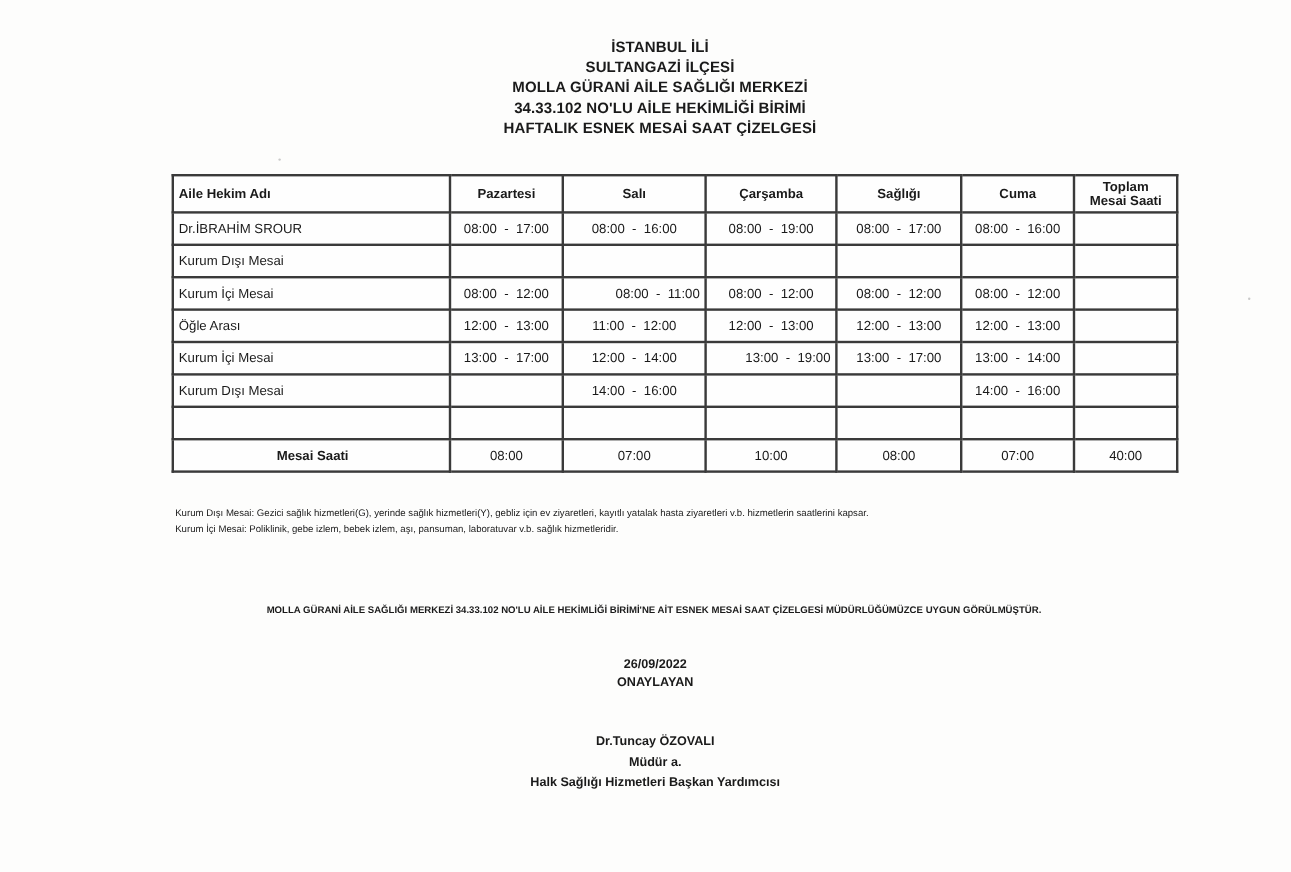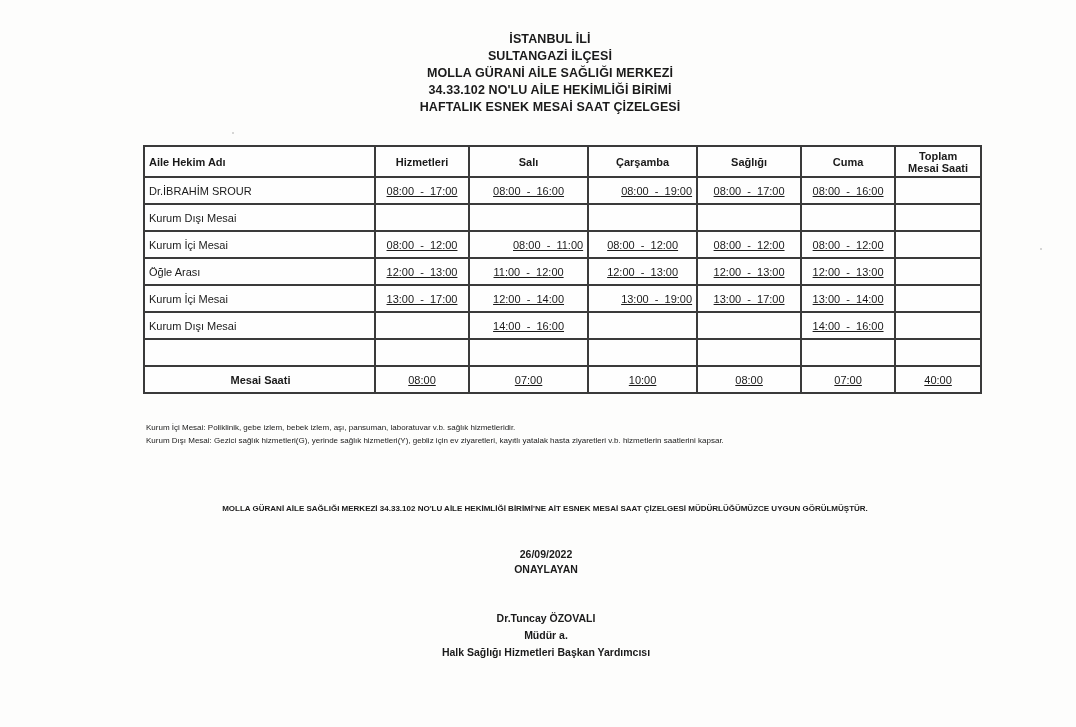--- a/index.html
+++ b/index.html
@@ -24,21 +24,21 @@
     border: 2px solid #3a3a3a;
     padding: 0 4px;
     height: 25px;
     white-space: nowrap;
     overflow: hidden;
     background: #fefefe;
   }
   table.sched tr.head td { height: 29px; font-weight: bold; text-align: center; line-height: 12px; }
   table.sched tr.head td.c0 { text-align: left; margin-top: 32px; }
   table.sched td.label { text-align: left; }
-  table.sched td.time { text-align: center; text-decoration: underline; }
+  table.sched td.time { text-align: center; }
   table.sched tr.total td { font-weight: normal; text-align: center; }
   table.sched tr.total td.label { font-weight: bold; padding-left: 6px; }
   col.c0 { width: 231px; }
   col.c1 { width: 94px; }
   col.c2 { width: 96px; }
   col.c3 { width: 98px; }
   col.c4 { width: 104px; }
   col.c5 { width: 94px; }
   col.c6 { width: 86px; }
   .notes {
@@ -76,35 +76,35 @@
       <col class="c1">
       <col class="c2">
       <col class="c3">
       <col class="c4">
       <col class="c5">
       <col class="c6">
   </colgroup>
   <tbody id="sched-body">
     <tr class="head">
       <td class="c0">Aile Hekim Adı</td>
-      <td>Hizmetleri</td>
+      <td>Pazartesi</td>
       <td>Salı</td>
       <td>Çarşamba</td>
       <td>Sağlığı</td>
       <td>Cuma</td>
       <td>
         <div>Toplam</div>
         <div>Mesai Saati</div>
       </td>
     </tr>
   <tr>
         <td class="label">Dr.İBRAHİM SROUR</td>
         <td class="time" style="white-space: pre;">08:00  -  17:00</td>
         <td class="time" style="white-space: pre;">08:00  -  16:00</td>
-        <td class="time" style="white-space: pre; text-align: right;">08:00  -  19:00</td>
+        <td class="time" style="white-space: pre;">08:00  -  19:00</td>
         <td class="time" style="white-space: pre;">08:00  -  17:00</td>
         <td class="time" style="white-space: pre;">08:00  -  16:00</td>
         <td class="time" style="white-space: pre;"></td>
       </tr>
       <tr>
         <td class="label">Kurum Dışı Mesai</td>
         <td class="time" style="white-space: pre;"></td>
         <td class="time" style="white-space: pre;"></td>
         <td class="time" style="white-space: pre;"></td>
         <td class="time" style="white-space: pre;"></td>
@@ -162,22 +162,22 @@
         <td class="time" style="white-space: pre;">07:00</td>
         <td class="time" style="white-space: pre;">10:00</td>
         <td class="time" style="white-space: pre;">08:00</td>
         <td class="time" style="white-space: pre;">07:00</td>
         <td class="time" style="white-space: pre;">40:00</td>
       </tr>
     </tbody>
 </table>
 
 <div class="notes">
+  <div>Kurum Dışı Mesai: Gezici sağlık hizmetleri(G), yerinde sağlık hizmetleri(Y), gebliz için ev ziyaretleri, kayıtlı yatalak hasta ziyaretleri v.b. hizmetlerin saatlerini kapsar.</div>
   <div>Kurum İçi Mesai: Poliklinik, gebe izlem, bebek izlem, aşı, pansuman, laboratuvar v.b. sağlık hizmetleridir.</div>
-  <div>Kurum Dışı Mesai: Gezici sağlık hizmetleri(G), yerinde sağlık hizmetleri(Y), gebliz için ev ziyaretleri, kayıtlı yatalak hasta ziyaretleri v.b. hizmetlerin saatlerini kapsar.</div>
 </div>
 
 <div class="approval">MOLLA GÜRANİ AİLE SAĞLIĞI MERKEZİ 34.33.102 NO'LU AİLE HEKİMLİĞİ BİRİMİ'NE AİT ESNEK MESAİ SAAT ÇİZELGESİ MÜDÜRLÜĞÜMÜZCE UYGUN GÖRÜLMÜŞTÜR.</div>
 
 <div class="date-block">
   <div>26/09/2022</div>
   <div>ONAYLAYAN</div>
 </div>
 
 <div class="sign-block">

